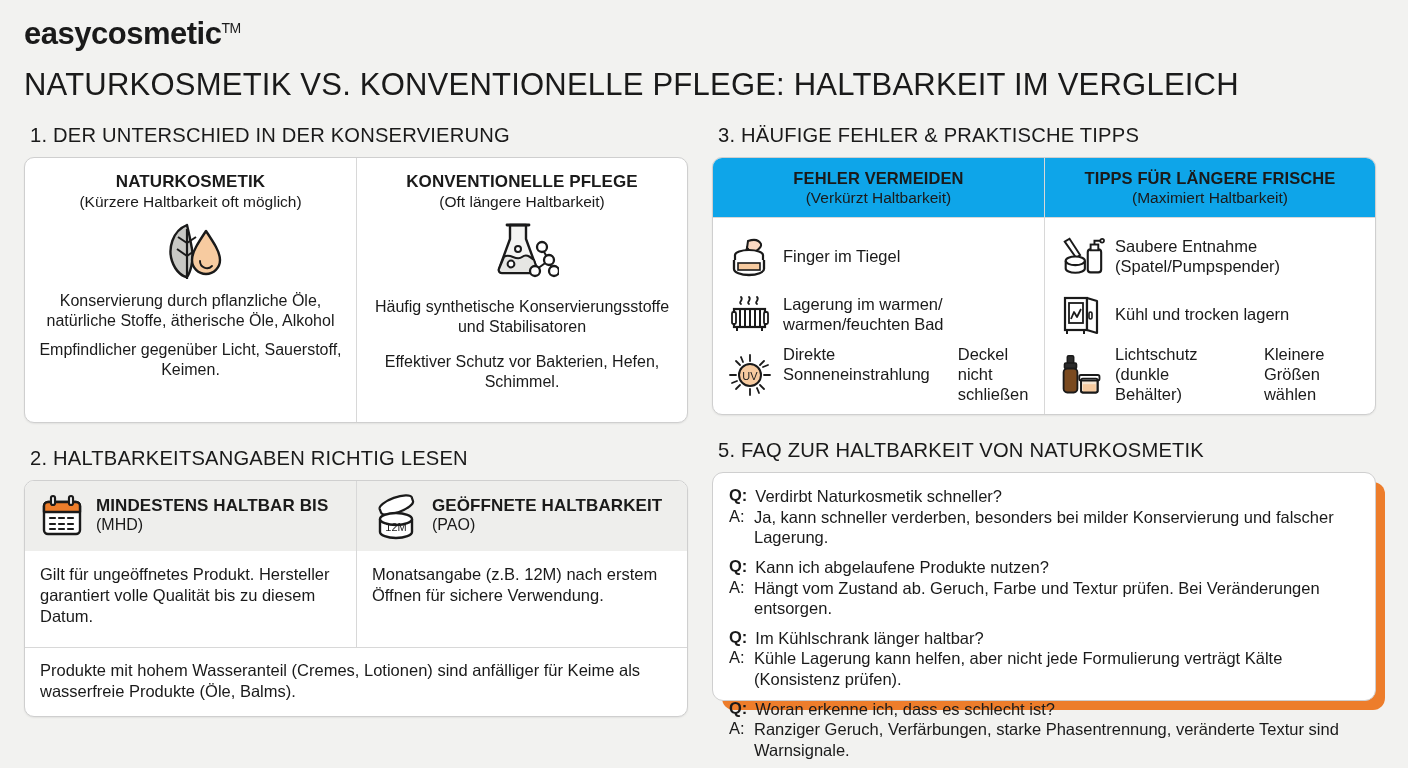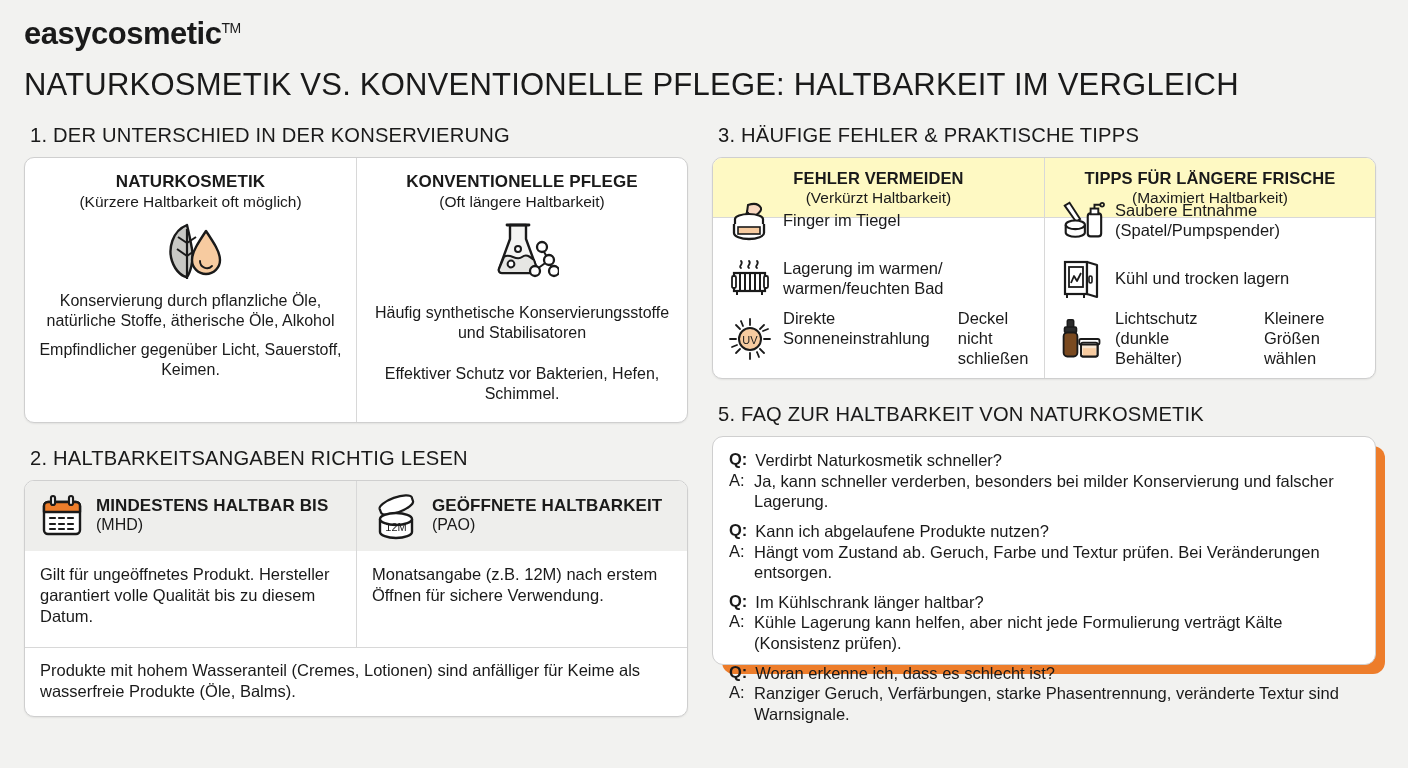--- a/index.html
+++ b/index.html
@@ -43,47 +43,47 @@
   
   .s1 { display: flex; height: 266px; }
   .s1 .half { width: 50%; padding: 14px 14px 10px 14px; text-align: center;
               display: flex; flex-direction: column; align-items: center; }
   .s1 .half + .half { border-left: 1px solid #d8d8d8; }
   .s1 .h-title { font-size: 17px; font-weight: 700; letter-spacing: 0.1px; }
   .s1 .h-sub { font-size: 15.5px; font-weight: 400; margin-top: 1px; }
   .s1 .icon-wrap { height: 62px; display: flex; align-items: center; justify-content: center; margin-top: 8px; }
   .s1 .body { font-size: 16px; line-height: 1.22; margin-top: 10px; }
   .s1 .body.second { }
-  .s1 .body.gap { margin-top: 22px; }
+  .s1 .body.gap { margin-top: 16px; }
 
   
   .s2box { padding: 0; }
   .s2-row { display: flex; }
   .s2-cell { width: 50%; }
   .s2-cell + .s2-cell { border-left: 1px solid #d8d8d8; }
   .s2-head {
     background: #eeeeec; display: flex; align-items: center; gap: 11px;
     padding: 11px 14px; min-height: 70px;
   }
   .s2-cell:first-child .s2-head { border-top-left-radius: 9px; }
   .s2-cell:last-child  .s2-head { border-top-right-radius: 9px; }
   .s2-head .t1 { font-size: 17px; font-weight: 700; letter-spacing: 0.1px; line-height: 1.1; }
   .s2-head .t2 { font-size: 16px; font-weight: 400; line-height: 1.15; }
   .s2-body { padding: 13px 15px 14px 15px; font-size: 16.5px; line-height: 1.28; min-height: 96px; }
   .s2-foot { border-top: 1px solid #d8d8d8; padding: 12px 15px 14px 15px;
              font-size: 16.5px; line-height: 1.28; }
 
   
   .s3 { }
-  .s3-head { display: flex; background: #fef9c3; border-radius: 9px 9px 0 0; border-bottom: 1px solid #d8d8d8; }
+  .s3-head { display: flex; background: #0ea5e9; border-radius: 9px 9px 0 0; border-bottom: 1px solid #d8d8d8; }
   .s3-head .hc { width: 50%; text-align: center; padding: 11px 8px 10px 8px; }
   .s3-head .hc + .hc { border-left: 1px solid #d8d8d8; }
   .s3-head .t1 { font-size: 16.5px; font-weight: 700; letter-spacing: 0.1px; }
   .s3-head .t2 { font-size: 15.5px; font-weight: 400; margin-top: 1px; }
-  .s3-body { display: flex; height: 160px; align-items: flex-end; }
+  .s3-body { display: flex; height: 196px; }
   .s3-body .bc { width: 50%; padding: 10px 10px 8px 14px; }
   .s3-body .bc + .bc { border-left: 1px solid #d8d8d8; }
   .s3-item { display: flex; align-items: center; gap: 10px; min-height: 58px; }
   .s3-item .ic { width: 46px; min-width: 46px; display: flex; align-items: center; justify-content: center; }
   .s3-item .tx { font-size: 16.5px; line-height: 1.2; }
   .s3-stack { display: flex; gap: 10px; align-items: center; min-height: 62px; }
   .s3-stack .ic { width: 46px; min-width: 46px; display: flex; align-items: center; justify-content: center; }
   .s3-stack .lines { display: flex; flex-direction: row; gap: 28px; }
   .s3-stack .lines .tx { font-size: 16.5px; line-height: 1.2; }
 

